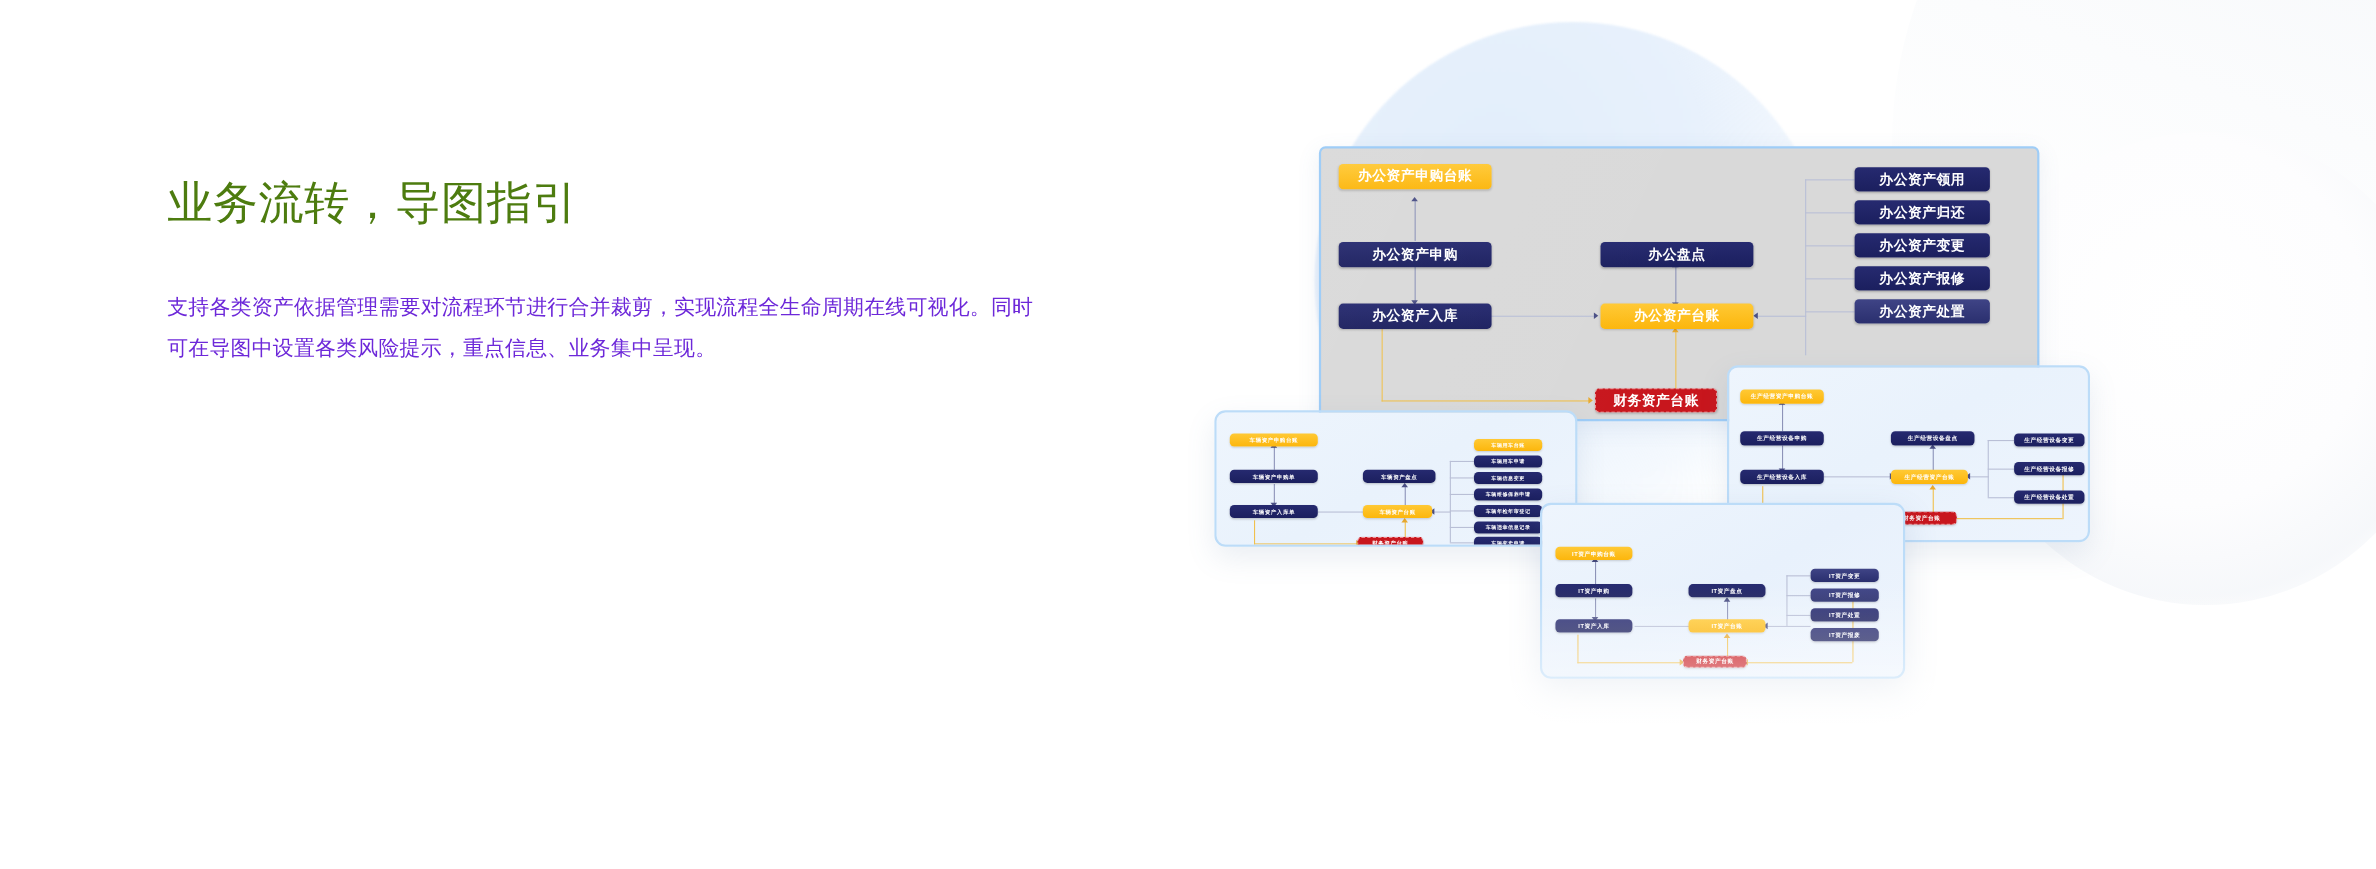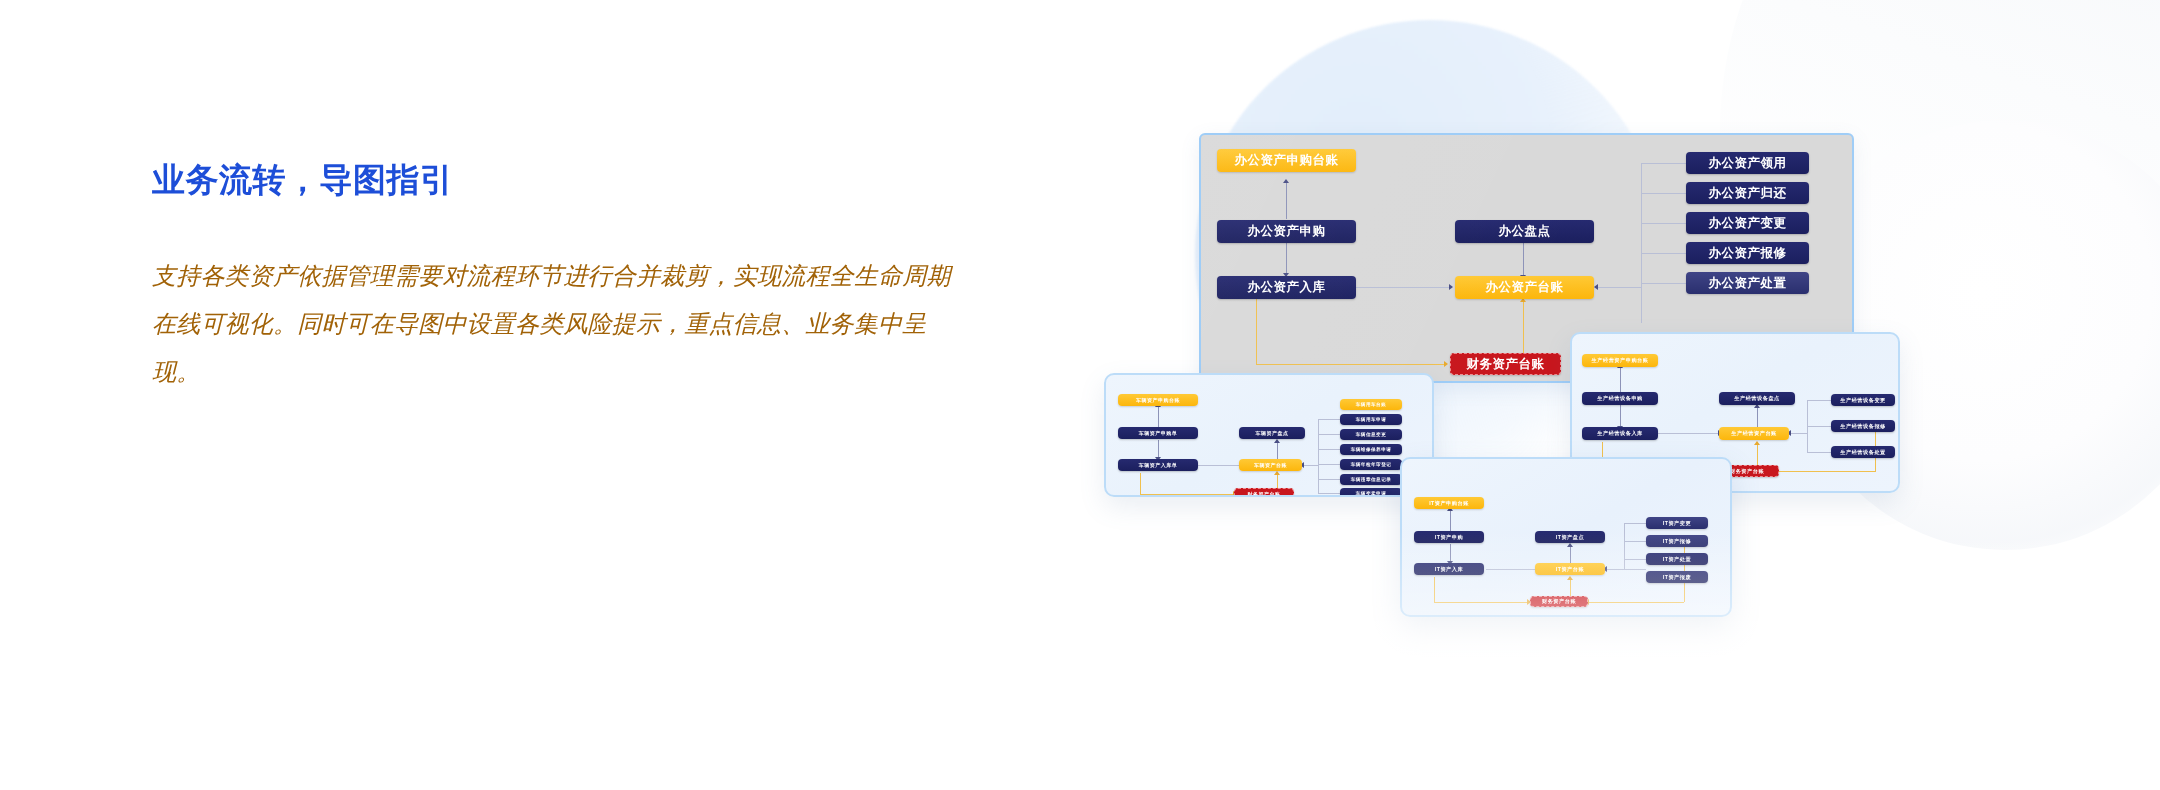--- a/index.html
+++ b/index.html
@@ -46,35 +46,34 @@
     background: linear-gradient(to bottom, rgba(255,255,255,0) 0%, #ffffff 70%);
   }
 
   
   .copy {
     position: absolute;
     left: 152px; top: 160px;
     width: 820px;
   }
   .copy-title {
-    font-size: 33px;
-    font-weight: 700;
-    color: #1d4ed8;
+    font-size: 41px;
+    font-weight: 400;
+    color: #4d7c0f;
     letter-spacing: 0.5px;
     line-height: 1.2;
     white-space: nowrap;
   }
   .copy-body {
     margin-top: 52px;
-    font-size: 24px;
+    font-size: 19px;
     line-height: 2.0;
-    color: #a16207;
+    color: #6d28d9;
     letter-spacing: 0.2px;
     max-width: 800px;
-    font-style: italic;
   }
 
   
   .card {
     position: absolute;
     border-radius: 10px;
     overflow: hidden;
   }
 
   

